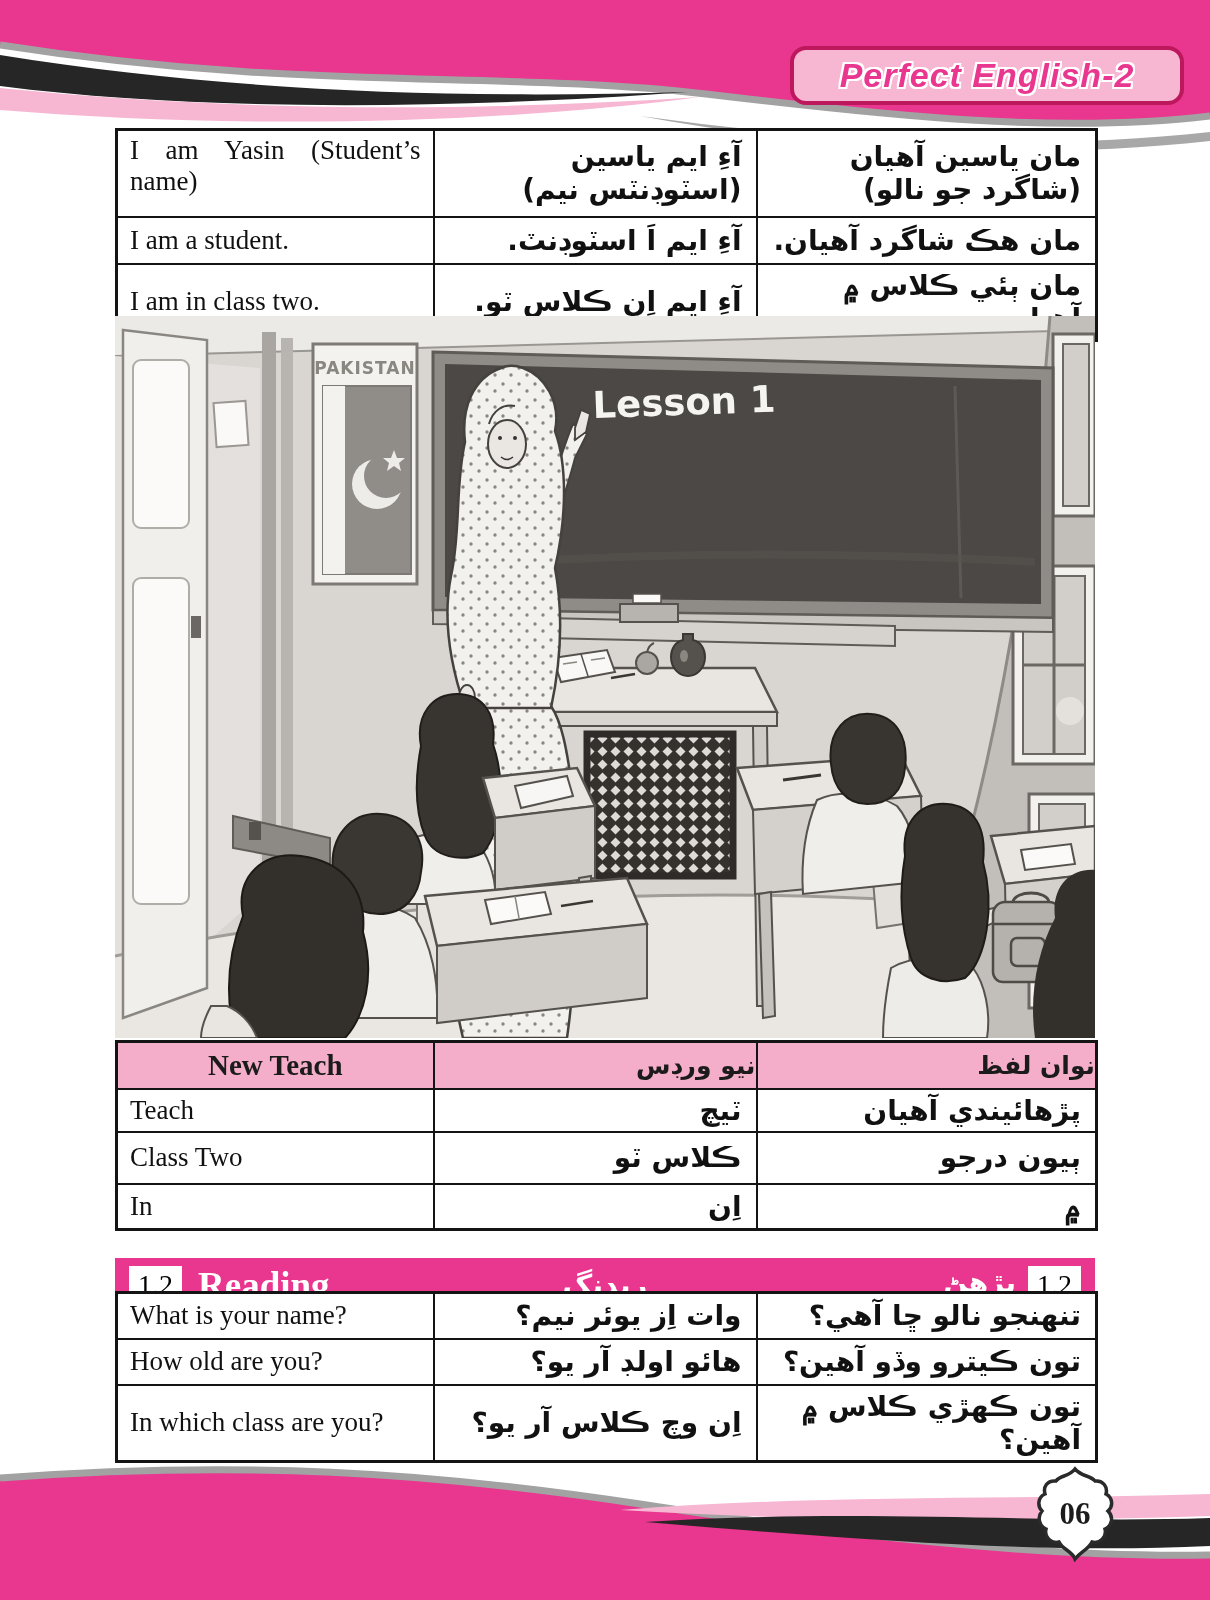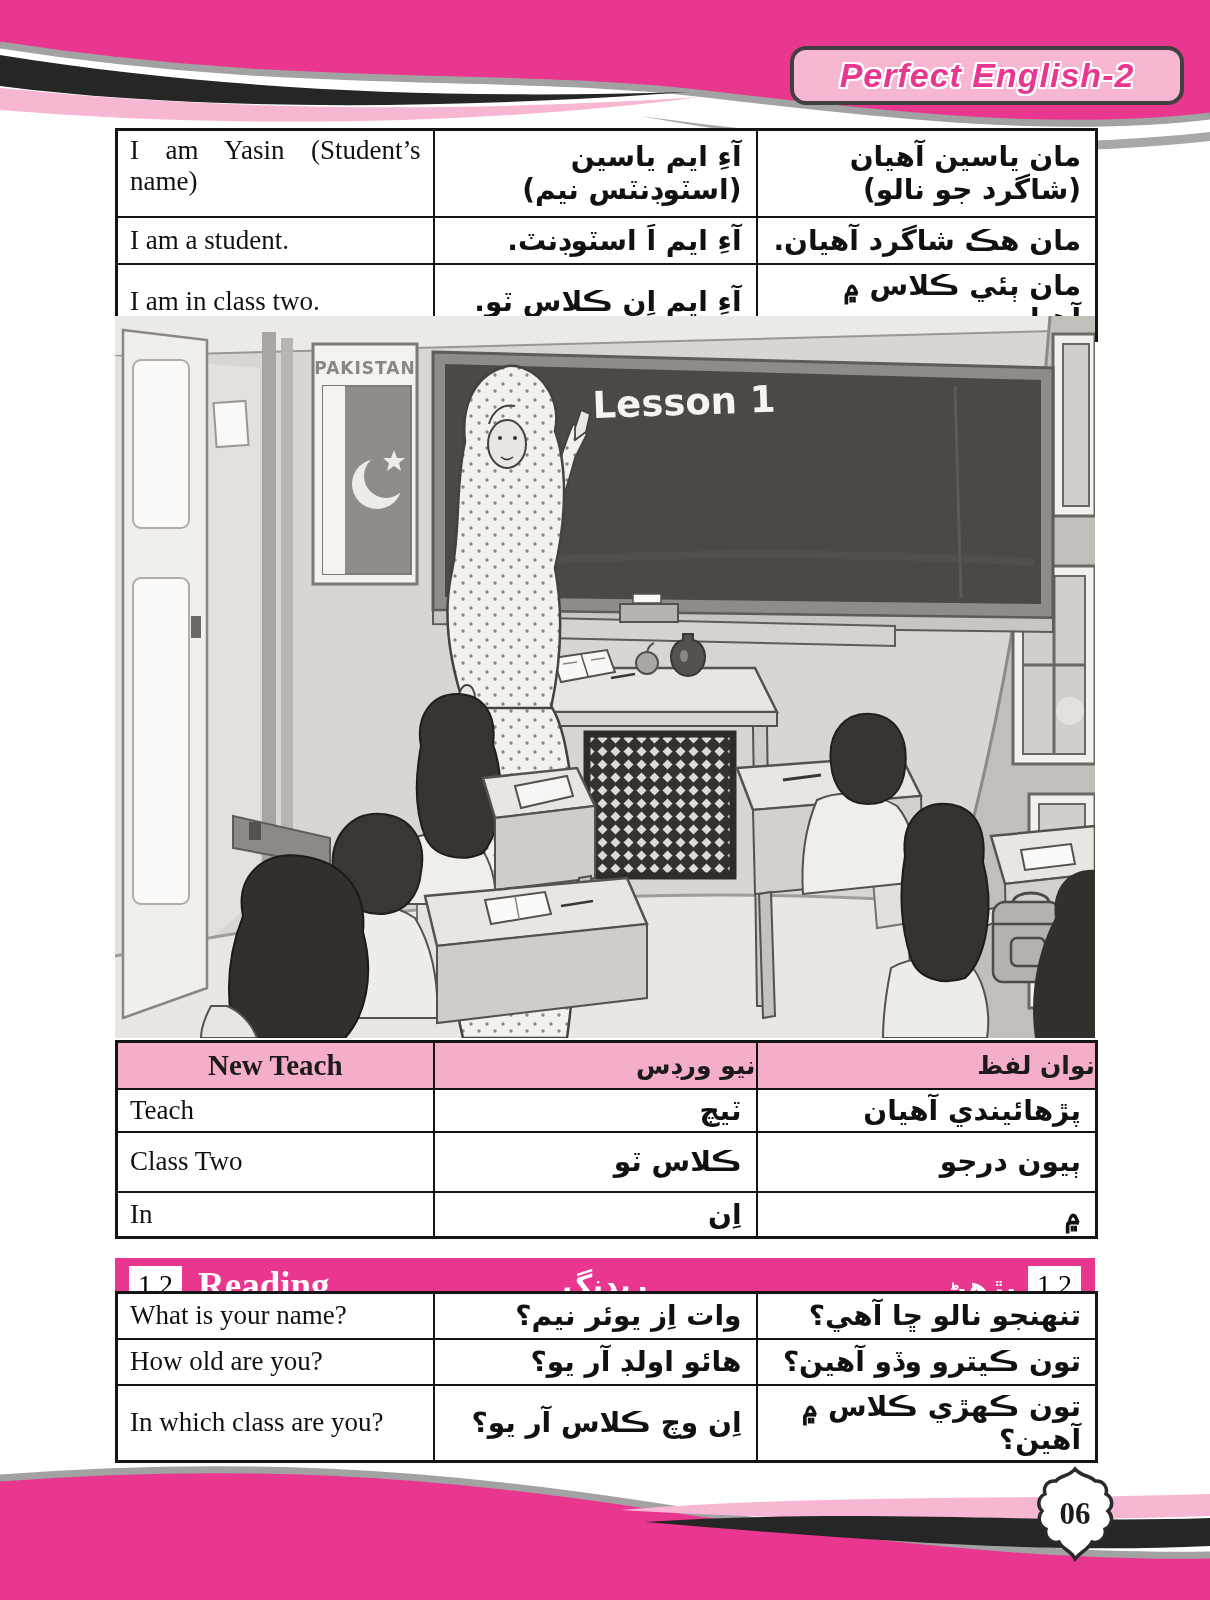--- a/index.html
+++ b/index.html
@@ -12,21 +12,21 @@
   }
   *{margin:0;padding:0;box-sizing:border-box;}
   body{background:#888;font-family:"Liberation Serif","DejaVu Serif",serif;}
   .page{position:relative;width:1210px;height:1600px;background:#ffffff;margin:0 auto;overflow:hidden;}
   .abs{position:absolute;}
 
   
   .title-box{
     left:790px;top:46px;width:394px;height:59px;
     background:var(--light-pink);
-    border:4px solid #404040;border-radius:16px;
+    border:4px solid #be185d;border-radius:16px;
     display:flex;align-items:center;justify-content:center;
   }
   .title-box span{
     font-family:"Liberation Sans","DejaVu Sans",sans-serif;
     font-style:italic;font-weight:bold;font-size:34px;letter-spacing:1px;
     color:var(--magenta);
     text-shadow:-2px -2px 0 #fff,2px -2px 0 #fff,-2px 2px 0 #fff,2px 2px 0 #fff,
                  0 -2px 0 #fff,0 2px 0 #fff,-2px 0 0 #fff,2px 0 0 #fff;
   }
 
@@ -49,21 +49,21 @@
     left:115px;top:1258px;width:980px;height:54px;background:var(--magenta);
     display:flex;align-items:center;
   }
   .num-chip{
     background:#ffffff;color:#000000;font-family:"Liberation Serif",serif;
     font-size:28px;padding:0 9px;line-height:38px;height:38px;display:inline-block;
   }
   .reading-en{color:#fff;font-weight:bold;font-size:37px;font-family:"Liberation Serif",serif;margin-left:16px;}
   .reading-mid{position:absolute;left:0;right:0;text-align:center;color:#fff;direction:rtl;
     font-family:"DejaVu Sans",sans-serif;font-weight:800;font-size:29px;pointer-events:none;}
-  .reading-right{margin-left:auto;display:flex;align-items:flex-end;gap:12px;padding-right:14px;}
+  .reading-right{margin-left:auto;display:flex;align-items:flex-start;gap:12px;padding-right:14px;}
   .reading-ur{color:#fff;direction:rtl;font-family:"DejaVu Sans",sans-serif;font-weight:800;font-size:28px;}
 
   
   .badge{left:1036px;top:1466px;width:78px;height:96px;}
   .badge text{font-family:"Liberation Serif",serif;font-weight:bold;font-size:31px;fill:#1c1c1c;}
 
   .fill-magenta{fill:var(--magenta);} .fill-pink{fill:var(--light-pink);}
   .fill-black{fill:var(--wave-black);} .stroke-gray{stroke:var(--wave-gray);}
 </style>
 </head>
@@ -292,21 +292,21 @@
         <tr style="height:47px">
       <th class="en-h">New Teach</th>
       <th class="ur-h">نيو ورڊس</th>
       <th class="ur-h">نوان لفظ</th>
     </tr>
     <tr style="height:37px">
       <td class="en">Teach</td>
       <td class="ur">ٽيچ</td>
       <td class="ur">پڙهائيندي آهيان</td>
     </tr>
-    <tr style="height:60px">
+    <tr style="height:52px">
       <td class="en">Class Two</td>
       <td class="ur">ڪلاس ٽو</td>
       <td class="ur">ٻيون درجو</td>
     </tr>
     <tr style="height:46px">
       <td class="en">In</td>
       <td class="ur">اِن</td>
       <td class="ur">۾</td>
     </tr>
   </tbody>

